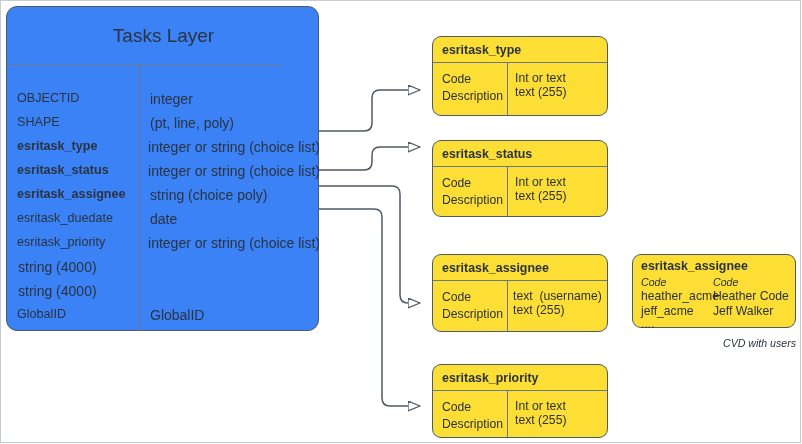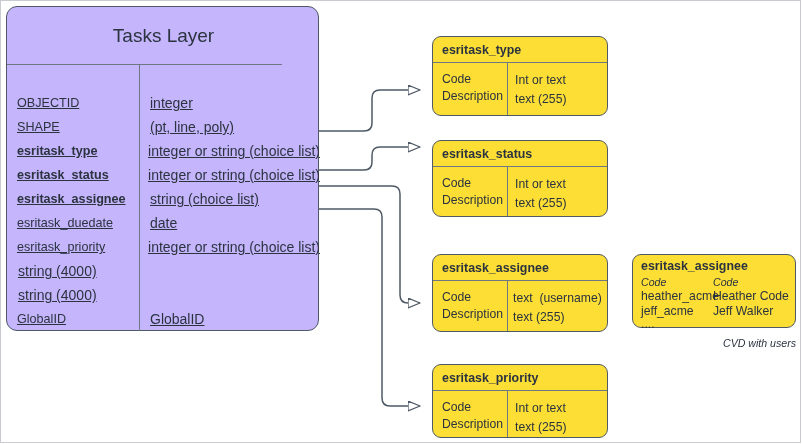--- a/index.html
+++ b/index.html
@@ -10,39 +10,39 @@
   }
   #page-border{
     position:absolute;left:0;top:0;width:801px;height:443px;
     border:1px solid #c8ccd0;box-sizing:border-box;pointer-events:none;
   }
   #canvas{position:absolute;left:0;top:0;width:802px;height:444px;}
 
   
   #main-table{
     position:absolute;left:6px;top:6px;width:313px;height:325px;
-    background:#c4b5fd;border:1.6px solid #4f5a66;border-radius:11px;
+    background:#3b82f6;border:1.6px solid #4f5a66;border-radius:11px;
     box-sizing:border-box;
   }
   #main-title{
     position:absolute;left:0;top:0;width:313px;height:58px;
     display:flex;align-items:center;justify-content:center;
     font-size:19px;color:#2b333f;
   }
   #main-title-rule{
     position:absolute;left:0;top:57px;width:275px;height:0;
     border-top:1.6px solid #6d7884;
   }
   #main-col-rule{
     position:absolute;left:132px;top:58px;width:0;height:266px;
     border-left:1.6px solid #6d7884;
   }
   .frow{
     position:absolute;left:0;width:313px;height:24px;
-    display:flex;align-items:center;text-decoration:underline;
+    display:flex;align-items:flex-start;
   }
   .fname{
     width:132px;box-sizing:border-box;padding-left:10px;
     font-size:12.6px;white-space:nowrap;
   }
   .fname.bold{font-weight:bold;}
   .ftype{
     flex:1;box-sizing:border-box;padding-left:11px;
     font-size:14px;white-space:nowrap;
   }
@@ -64,21 +64,21 @@
   .ybox-vrule{
     position:absolute;top:26px;width:0;
     border-left:1.5px solid #6d7884;
   }
   .ybox-body{position:absolute;top:26px;left:0;width:100%;height:calc(100% - 26px);}
   .ycol-left{
     position:absolute;left:9px;top:8px;font-size:12.2px;line-height:17px;
     white-space:pre;
   }
   .ycol-right{
-    position:absolute;top:8px;font-size:12.2px;line-height:19px;
+    position:absolute;top:8px;font-size:12.2px;line-height:14px;
     white-space:pre;
   }
 
   
   #cvd-box{
     position:absolute;left:632px;top:254px;width:164px;height:74px;
     background:#FCDE35;border:1.6px solid #4f5a66;border-radius:9px;
     box-sizing:border-box;
   }
   #cvd-title{
@@ -132,21 +132,21 @@
   <div class="frow" style="top:132px">
     <span class="fname bold">esritask_type</span>
     <span class="ftype">integer or string (choice list)</span>
   </div>
   <div class="frow" style="top:156px">
     <span class="fname bold">esritask_status</span>
     <span class="ftype">integer or string (choice list)</span>
   </div>
   <div class="frow" style="top:180px">
     <span class="fname bold">esritask_assignee</span>
-    <span class="ftype">string (choice list)</span>
+    <span class="ftype">string (choice poly)</span>
   </div>
   <div class="frow" style="top:204px">
     <span class="fname">esritask_duedate</span>
     <span class="ftype">date</span>
   </div>
   <div class="frow" style="top:228px">
     <span class="fname">esritask_priority</span>
     <span class="ftype">integer or string (choice list)</span>
   </div>
   <div class="frow" style="top:252px">

